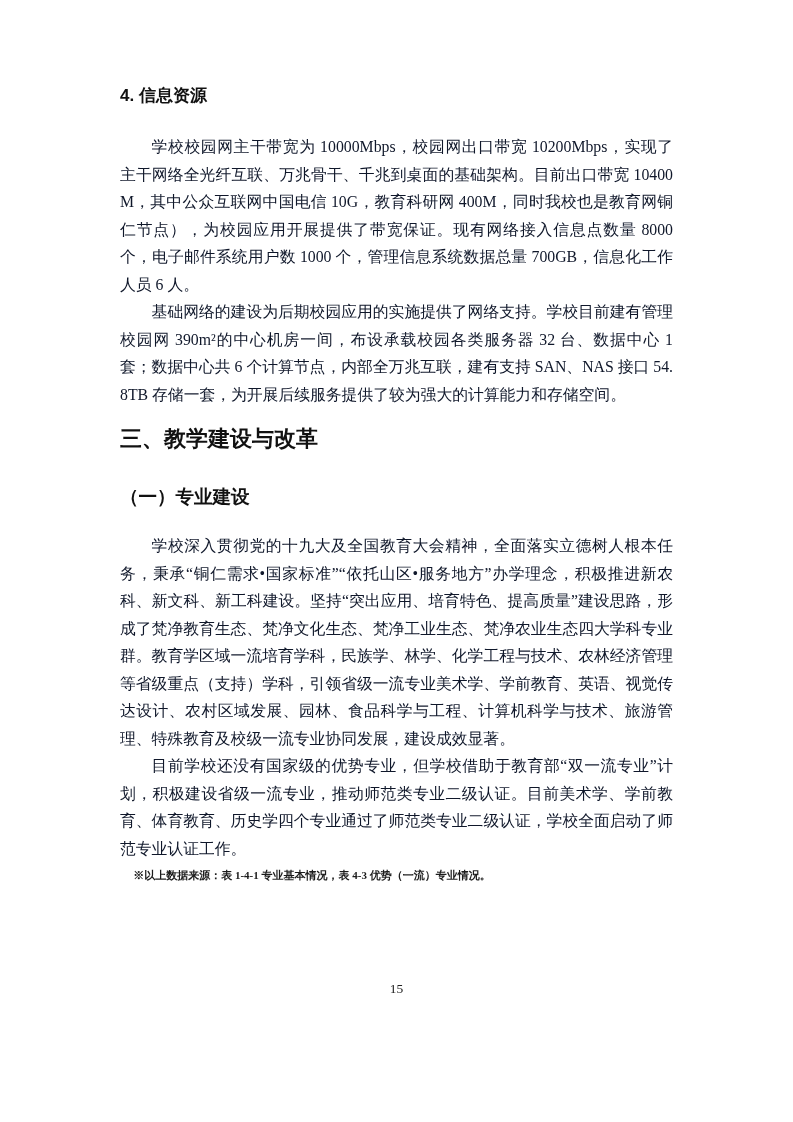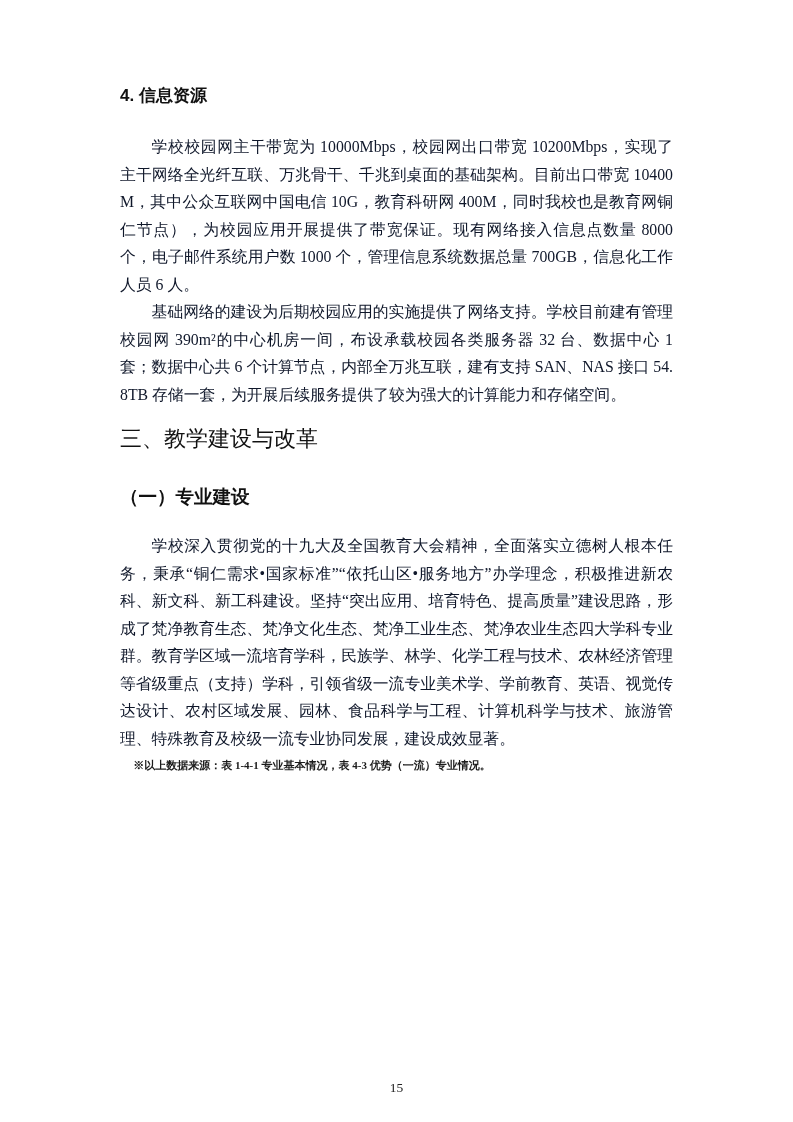--- a/index.html
+++ b/index.html
@@ -35,21 +35,21 @@
     line-height: 27.5px;
     text-align: justify;
     text-justify: inter-ideograph;
     text-indent: 2em;
     margin: 0;
     color: #0f172a;
     word-break: break-all;
   }
   .h-chapter {
     font-family: "Liberation Sans", "DejaVu Sans", sans-serif;
-    font-weight: 400;
+    font-weight: 700;
     font-size: 22px;
     line-height: 30px;
     margin: 16px 0 30px 0;
     color: #111;
   }
   .h-section {
     font-family: "Liberation Sans", "DejaVu Sans", sans-serif;
     font-weight: 700;
     font-size: 18.5px;
     line-height: 26px;
@@ -62,21 +62,21 @@
     line-height: 27.5px;
     text-indent: 1.2em;
     margin: 0;
     color: #1c1c1c;
     font-family: "Liberation Serif", "DejaVu Serif", serif;
   }
   .page-number {
     position: absolute;
     left: 0;
     right: 0;
-    top: 1080px;
+    top: 981px;
     text-align: center;
     font-size: 13.5px;
     color: #222;
     font-family: "Liberation Serif", "DejaVu Serif", serif;
   }
 </style>
 </head>
 <body>
 
 <div class="page">
@@ -88,20 +88,21 @@
 
     <p class="body-p">基础网络的建设为后期校园应用的实施提供了网络支持。学校目前建有管理校园网 390m²的中心机房一间，布设承载校园各类服务器 32 台、数据中心 1 套；数据中心共 6 个计算节点，内部全万兆互联，建有支持 SAN、NAS 接口 54.8TB 存储一套，为开展后续服务提供了较为强大的计算能力和存储空间。</p>
 
     <h1 class="h-chapter">三、教学建设与改革</h1>
 
     <h2 class="h-section">（一）专业建设</h2>
 
     <p class="body-p">学校深入贯彻党的十九大及全国教育大会精神，全面落实立德树人根本任务，秉承“铜仁需求•国家标准”“依托山区•服务地方”办学理念，积极推进新农科、新文科、新工科建设。坚持“突出应用、培育特色、提高质量”建设思路，形成了梵净教育生态、梵净文化生态、梵净工业生态、梵净农业生态四大学科专业群。教育学区域一流培育学科，民族学、林学、化学工程与技术、农林经济管理等省级重点（支持）学科，引领省级一流专业美术学、学前教育、英语、视觉传达设计、农村区域发展、园林、食品科学与工程、计算机科学与技术、旅游管理、特殊教育及校级一流专业协同发展，建设成效显著。</p>
 
 
+    <p class="body-p">目前学校还没有国家级的优势专业，但学校借助于教育部“双一流专业”计划，积极建设省级一流专业，推动师范类专业二级认证。目前美术学、学前教育、体育教育、历史学四个专业通过了师范类专业二级认证，学校全面启动了师范专业认证工作。</p>
 
     <p class="note-p">※以上数据来源：表 1-4-1 专业基本情况，表 4-3 优势（一流）专业情况。</p>
 
 
   </div>
 
   <div class="page-number">15</div>
 </div>
 
 </body></html>

